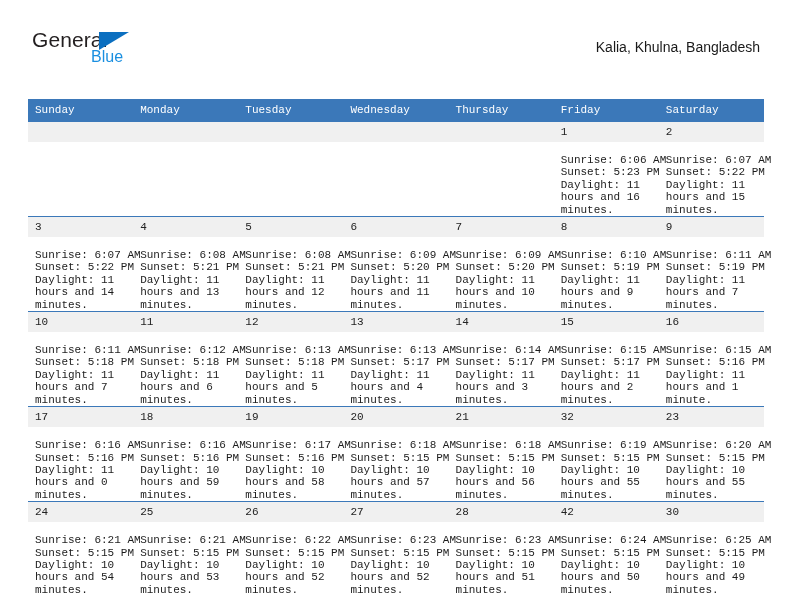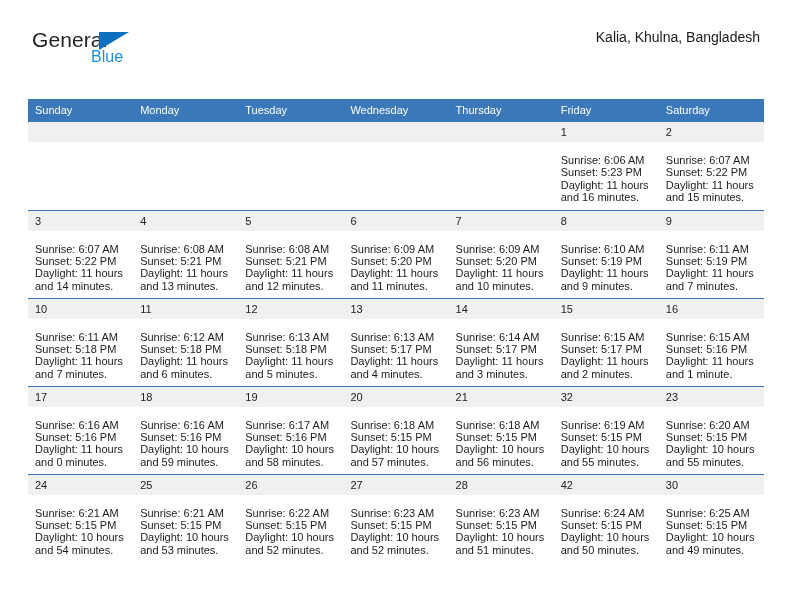--- a/index.html
+++ b/index.html
@@ -70,29 +70,30 @@
     font-size: 28px;
     font-weight: normal;
     color: #1a1a1a;
     line-height: 34px;
     white-space: nowrap;
   }
   .location {
     font-size: 14px;
     color: #1a1a1a;
     line-height: 20px;
-    margin-top: 5px;
+    margin-top: 15px;
     white-space: nowrap;
   }
 
   
   .calendar {
     width: 736px;
     border-collapse: collapse;
     table-layout: fixed;
+    font-family: Liberation Mono, monospace;
   }
   .calendar th {
     background: #3b78b9;
     color: #ffffff;
     font-size: 11px;
     font-weight: normal;
     text-align: left;
     padding: 5px 0 5px 7px;
     height: 13px;
     line-height: 13px;

